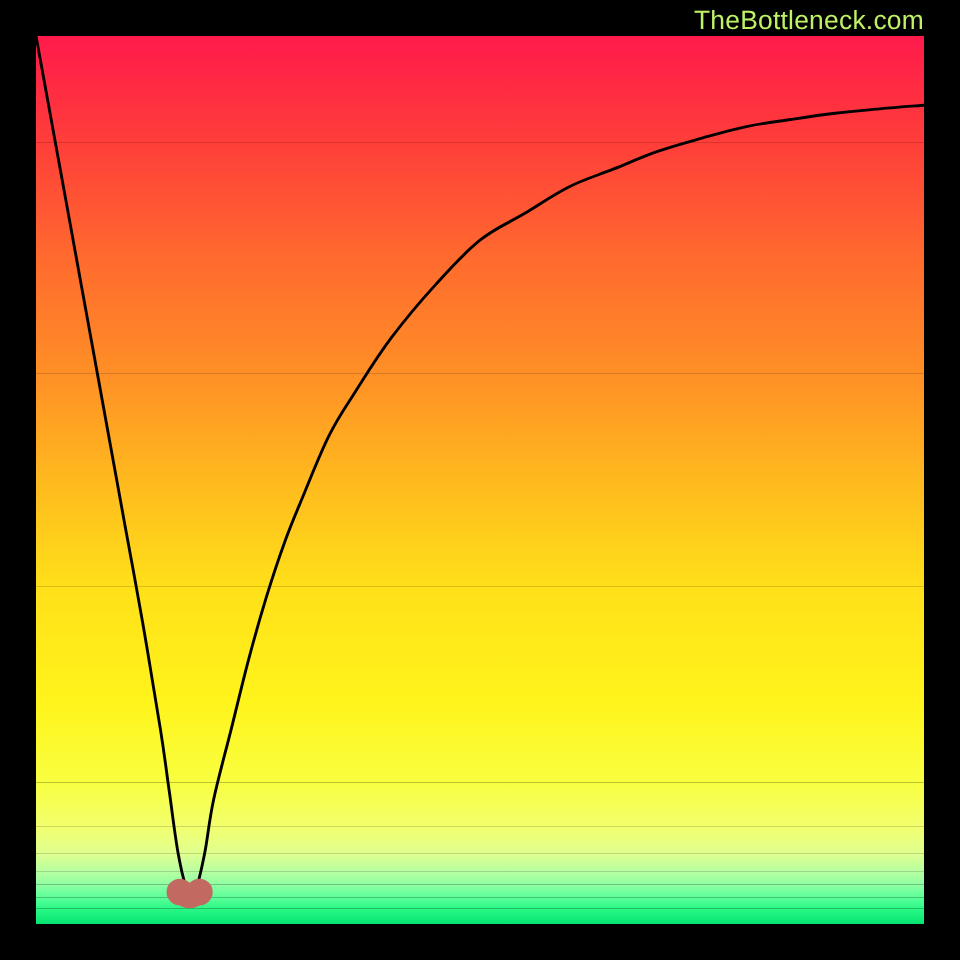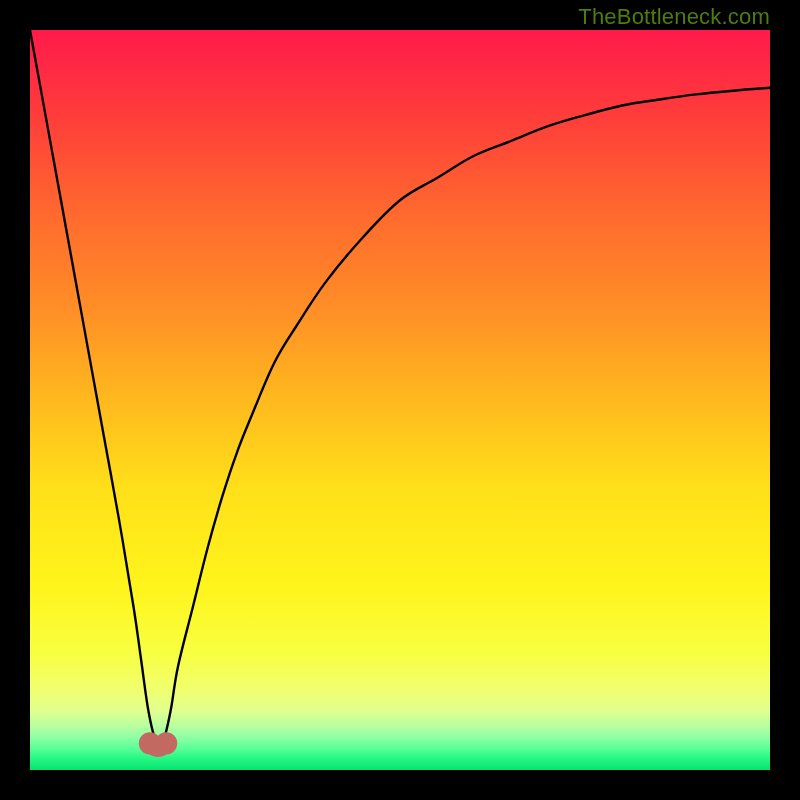--- a/index.html
+++ b/index.html
@@ -35,21 +35,21 @@
     inset: 0;
     pointer-events: none;
   }
 
   .watermark {
     position: absolute;
     top: 4px;
     right: 30px;
     font-size: 22px;
     font-weight: 500;
-    color: #4d7c0f;
+    color: #bef264;
     letter-spacing: 0.2px;
   }
 </style>
 </head>
 <body>
 
 <div class="frame">
 
   <div class="watermark">TheBottleneck.com</div>
 

